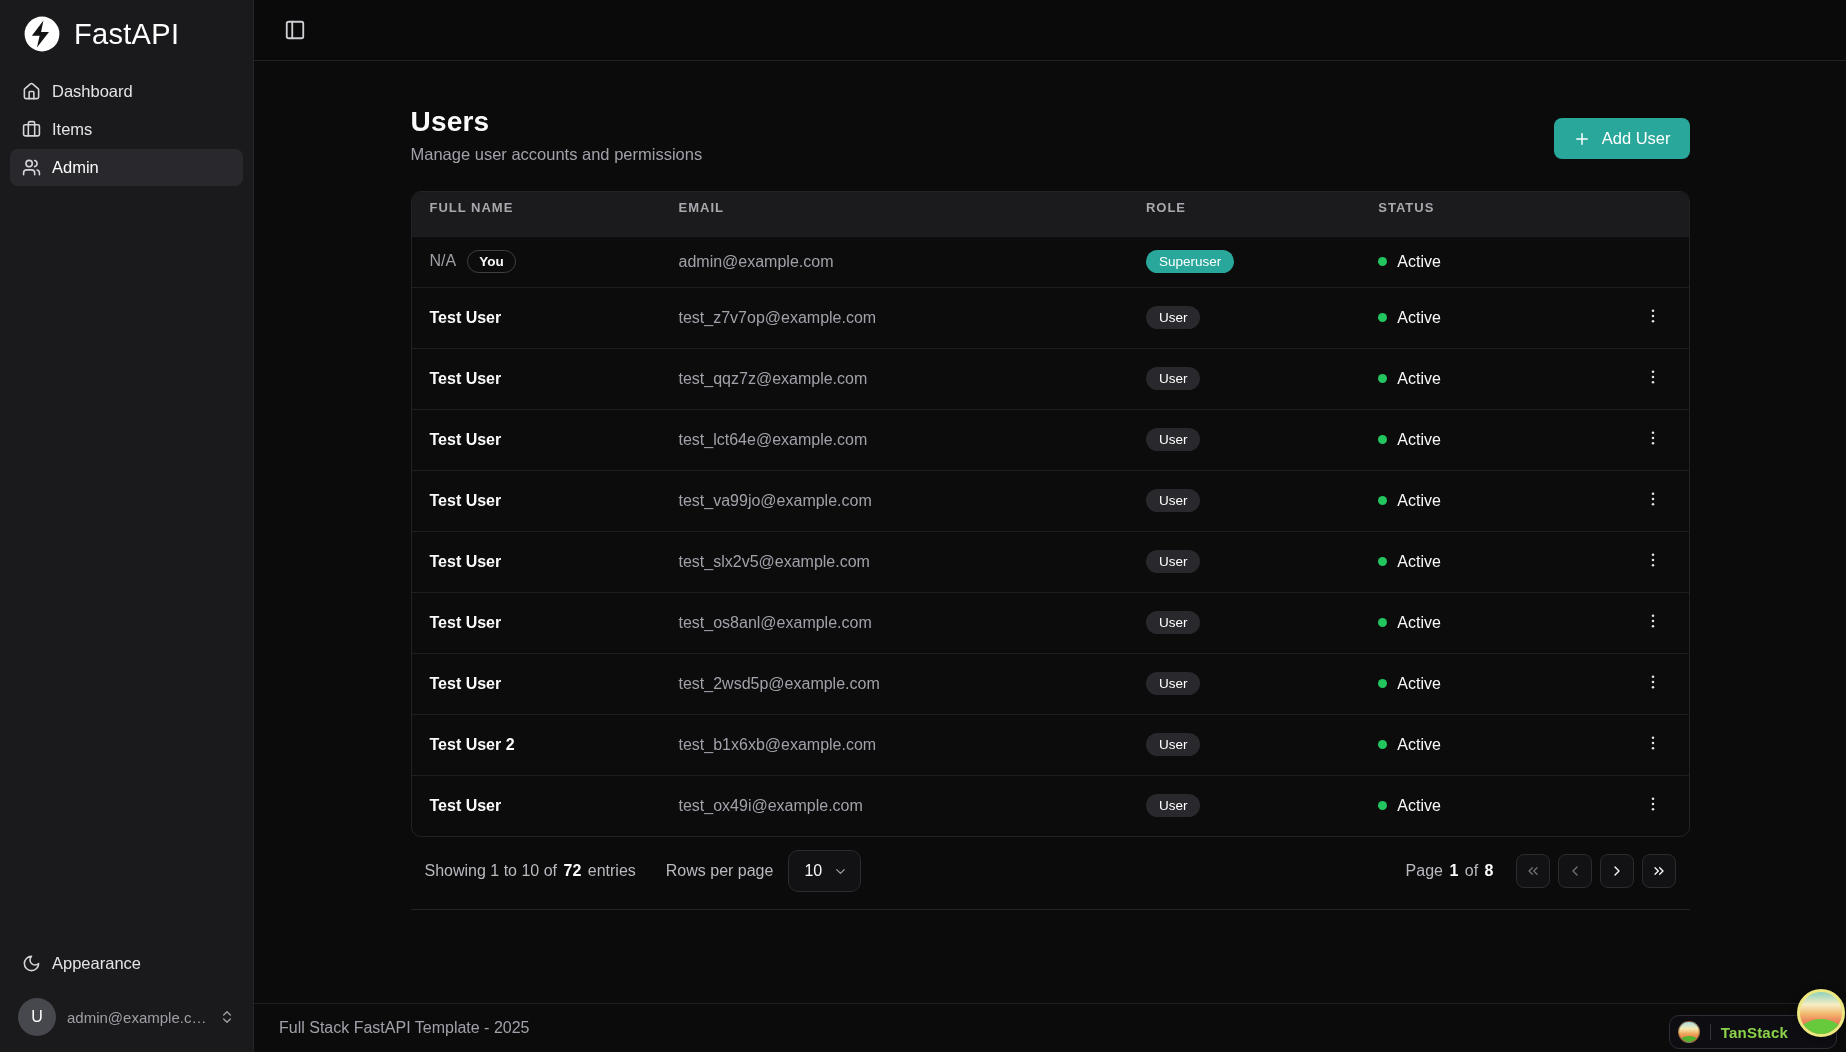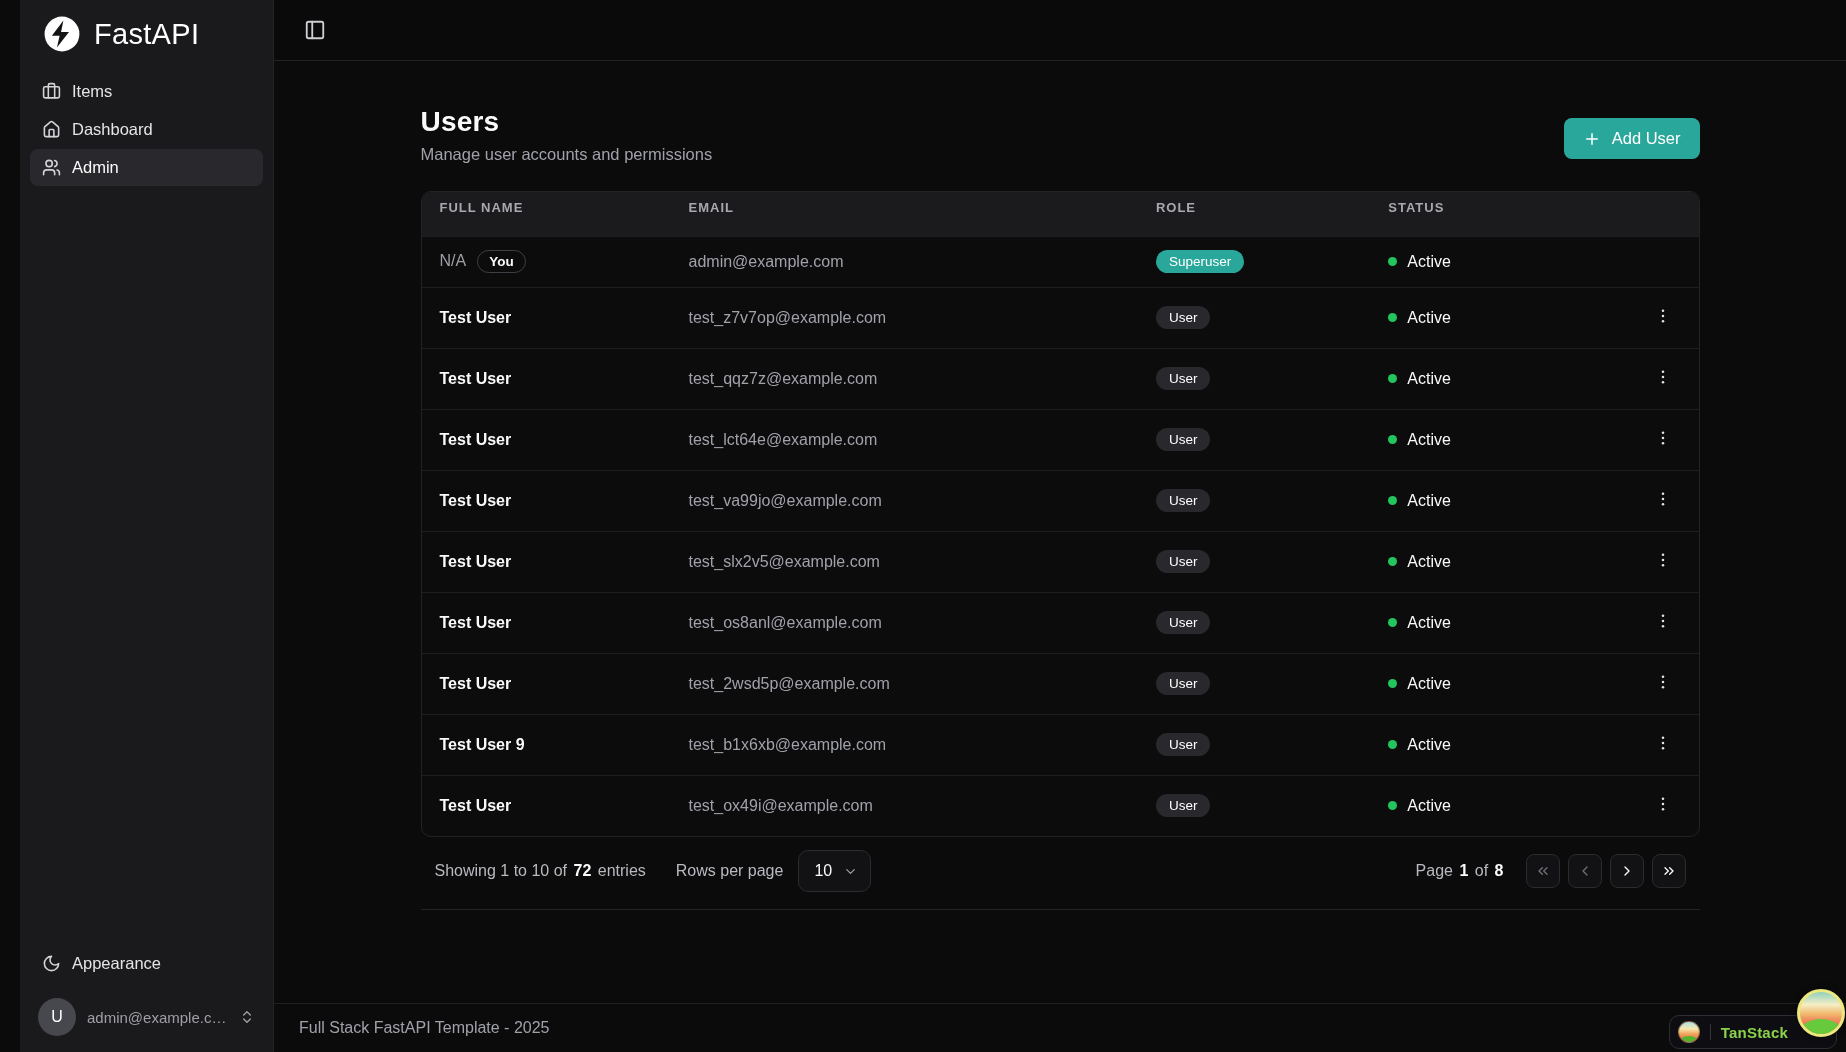--- a/index.html
+++ b/index.html
@@ -14,21 +14,21 @@
     --green: #22c55e;
     --ts-green: #8bd14a;
   }
   svg { display: block; }
 
   
   .sidebar {
     width: 254px; min-width: 254px;
     background: #1a1a1c;
     border-right: 1px solid rgba(255,255,255,.05);
-    display: flex; flex-direction: column; margin-left: 20px;
+    display: flex; flex-direction: column;
   }
   .brand { display: flex; align-items: center; gap: 13px; padding: 15px 23px 12px; }
   .brand-name { font-size: 29px; font-weight: 500; letter-spacing: .3px; color: #fff; }
   .nav { padding: 8px 10px; display: flex; flex-direction: column; gap: 1px; }
   .nav-item {
     display: flex; align-items: center; gap: 11px;
     height: 37px; border-radius: 8px; padding: 0 12px;
     font-size: 16.5px; color: #e4e4e7; cursor: pointer; white-space: nowrap;
   }
   .nav-item.active { background: #29292d; color: #fafafa; }
@@ -152,34 +152,34 @@
         <path d="M12.9 3.4 5.6 13.1h4.9l-1.7 7.5 7.6-9.9h-5z" fill="#141414"></path>
       </svg>
     </span>
     <span class="brand-name">FastAPI</span>
   </div>
 
   <nav class="nav">
       <div class="nav-item">
         <span class="icon">
           <svg viewBox="0 0 24 24" fill="none" stroke="currentColor" stroke-width="2" stroke-linecap="round" stroke-linejoin="round">
-            <path d="M16 20V4a2 2 0 0 0-2-2h-4a2 2 0 0 0-2 2v16"></path>
-            <rect width="20" height="14" x="2" y="6" rx="2"></rect>
+            <path d="M15 21v-8a1 1 0 0 0-1-1h-4a1 1 0 0 0-1 1v8"></path>
+            <path d="M3 10a2 2 0 0 1 .709-1.528l7-6a2 2 0 0 1 2.582 0l7 6A2 2 0 0 1 21 10v9a2 2 0 0 1-2 2H5a2 2 0 0 1-2-2z"></path>
           </svg>
         </span>
-        <span class="nav-label">Items</span>
+        <span class="nav-label">Dashboard</span>
       </div>
       <div class="nav-item">
         <span class="icon">
           <svg viewBox="0 0 24 24" fill="none" stroke="currentColor" stroke-width="2" stroke-linecap="round" stroke-linejoin="round">
-            <path d="M15 21v-8a1 1 0 0 0-1-1h-4a1 1 0 0 0-1 1v8"></path>
-            <path d="M3 10a2 2 0 0 1 .709-1.528l7-6a2 2 0 0 1 2.582 0l7 6A2 2 0 0 1 21 10v9a2 2 0 0 1-2 2H5a2 2 0 0 1-2-2z"></path>
+            <path d="M16 20V4a2 2 0 0 0-2-2h-4a2 2 0 0 0-2 2v16"></path>
+            <rect width="20" height="14" x="2" y="6" rx="2"></rect>
           </svg>
         </span>
-        <span class="nav-label">Dashboard</span>
+        <span class="nav-label">Items</span>
       </div>
       <div class="nav-item active">
         <span class="icon">
           <svg viewBox="0 0 24 24" fill="none" stroke="currentColor" stroke-width="2" stroke-linecap="round" stroke-linejoin="round">
             <path d="M16 21v-2a4 4 0 0 0-4-4H6a4 4 0 0 0-4 4v2"></path>
             <circle cx="9" cy="7" r="4"></circle>
             <path d="M22 21v-2a4 4 0 0 0-3-3.87"></path>
             <path d="M16 3.13a4 4 0 0 1 0 7.75"></path>
           </svg>
         </span>
@@ -336,21 +336,21 @@
                 <td class="c-email">test_2wsd5p@example.com</td>
                 <td class="c-role"><span class="badge user">User</span></td>
                 <td class="c-status"><span class="dot"></span><span class="status-text">Active</span></td>
                 <td class="c-actions"><button class="menu-btn"><span><svg viewBox="0 0 24 24" fill="currentColor">
                         <circle cx="12" cy="5" r="1.7"></circle>
                         <circle cx="12" cy="12" r="1.7"></circle>
                         <circle cx="12" cy="19" r="1.7"></circle>
                       </svg></span></button></td>
               </tr>
               <tr>
-                <td class="c-name"><span class="uname">Test User 9</span></td>
+                <td class="c-name"><span class="uname">Test User 2</span></td>
                 <td class="c-email">test_b1x6xb@example.com</td>
                 <td class="c-role"><span class="badge user">User</span></td>
                 <td class="c-status"><span class="dot"></span><span class="status-text">Active</span></td>
                 <td class="c-actions"><button class="menu-btn"><span><svg viewBox="0 0 24 24" fill="currentColor">
                         <circle cx="12" cy="5" r="1.7"></circle>
                         <circle cx="12" cy="12" r="1.7"></circle>
                         <circle cx="12" cy="19" r="1.7"></circle>
                       </svg></span></button></td>
               </tr>
               <tr>

